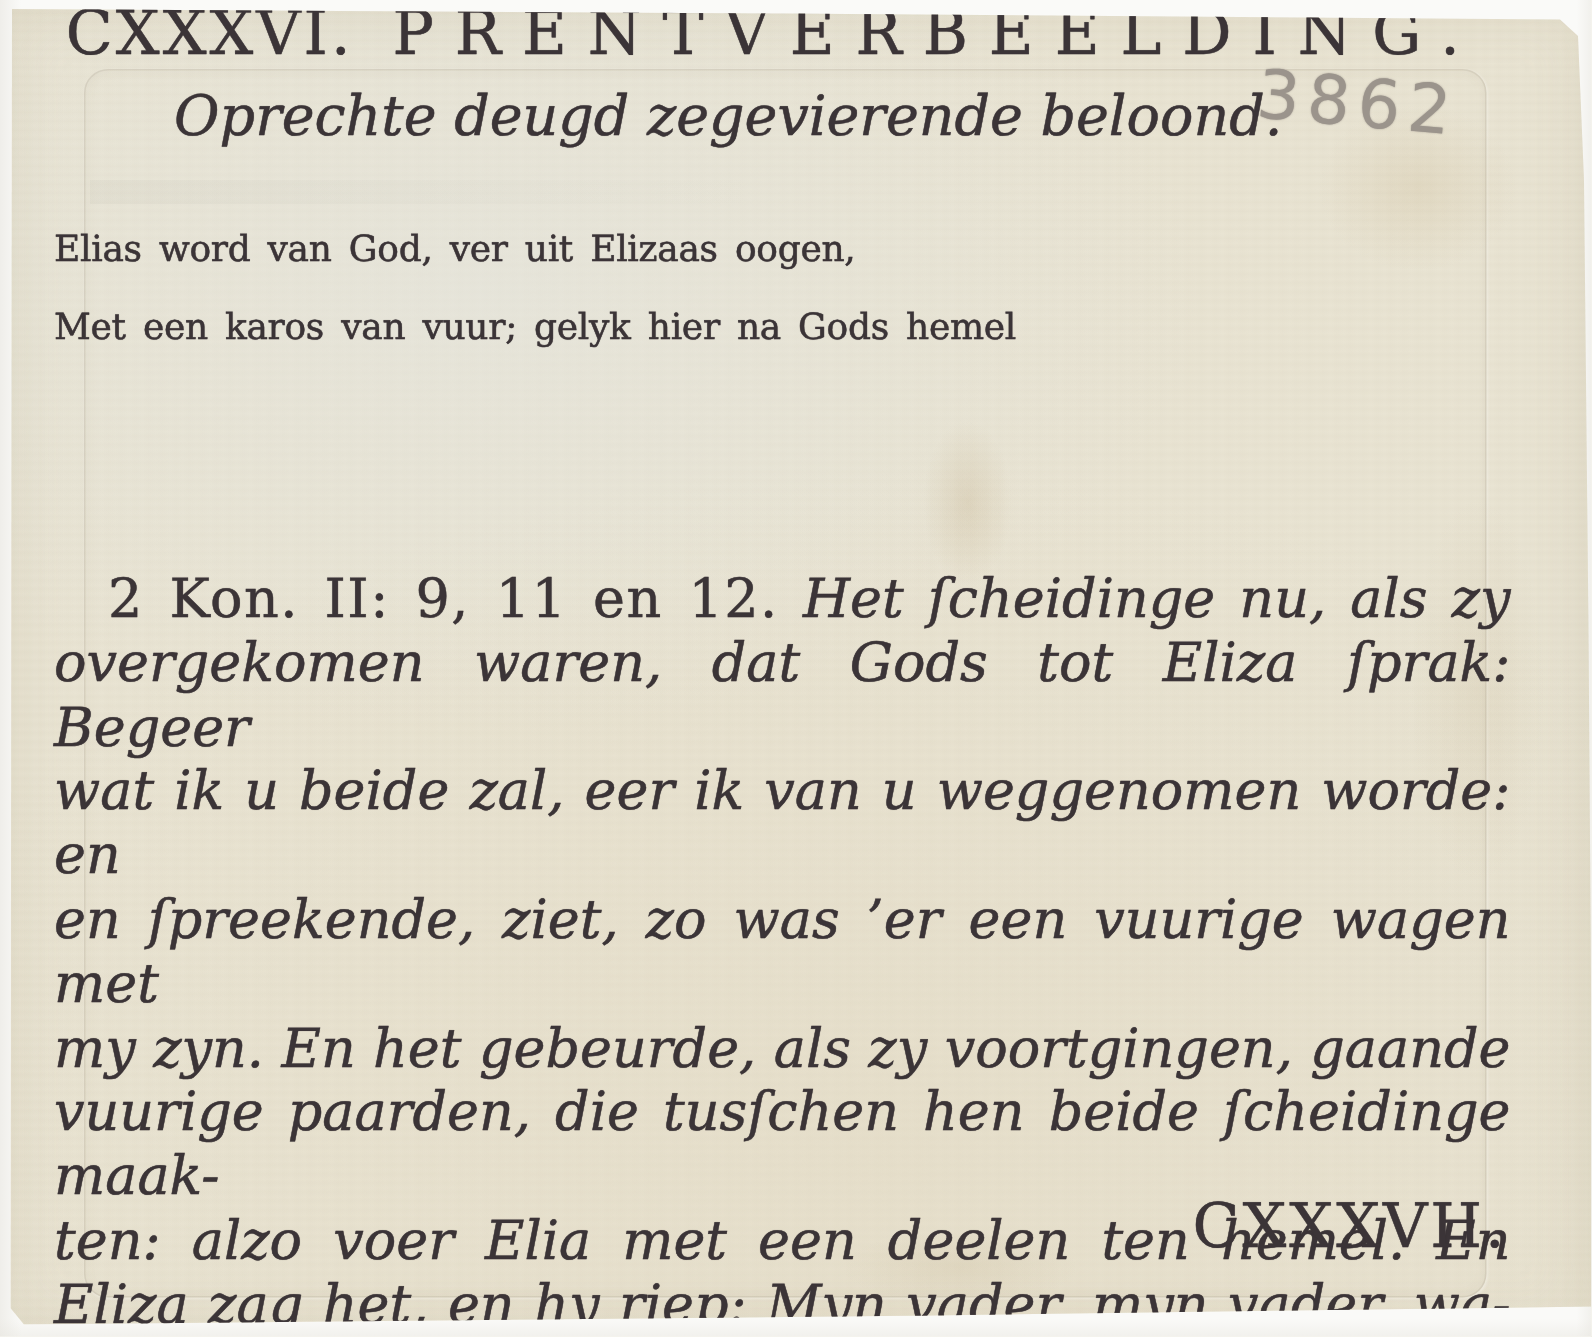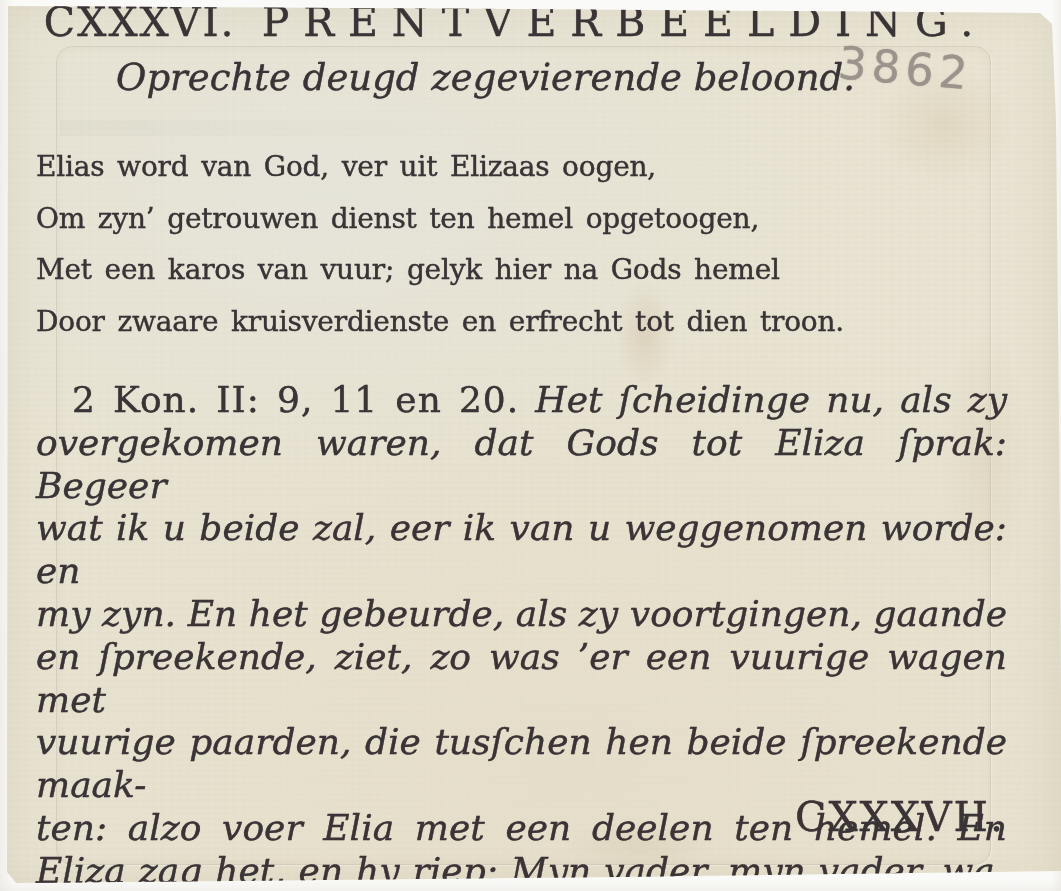--- a/index.html
+++ b/index.html
@@ -94,21 +94,21 @@
     font-family: "DejaVu Sans", sans-serif;
     font-size: 45px;
     letter-spacing: 5px;
     color: #9b948c;
     transform: rotate(5deg);
     text-shadow: 0 0 1.2px rgba(140,133,125,0.8);
   }
   .poem {
     position: absolute;
     left: 36px; right: 56px; top: 141px;
-    font-size: 28px;
+    font-size: 24px;
     letter-spacing: -0.2px;
     line-height: 51.5px;
     word-spacing: 4px;
   }
   .scripture {
     position: absolute;
     left: 36px; right: 54px; top: 379px;
     font-size: 36px;
     font-style: italic;
     line-height: 42.8px;
@@ -146,32 +146,30 @@
     <div class="header-line ink">
       <span class="plate-no">CXXXVI.</span><span class="plate-title">PRENTVERBEELDING.</span>
     </div>
 
     <div class="subtitle-line ink">Oprechte deugd zegevierende beloond.</div>
 
     <div class="pencil">3862</div>
 
     <div class="poem ink">
       <div class="p-line">Elias word van God, ver uit Elizaas oogen,</div>
-      <div class="p-line">Om zyn’ getrouwen dienst ten hemel opgetoogen,</div>
       <div class="p-line">Met een karos van vuur; gelyk hier na Gods hemel</div>
-      <div class="p-line">Door zwaare kruisverdienste en erfrecht tot dien troon.</div>
     </div>
 
     <div class="scripture ink">
-      <div class="s-line first"><span class="ref">2 Kon. II: 9, 11 en 20.</span> <span>Het ſcheidinge nu, als zy</span></div>
+      <div class="s-line first"><span class="ref">2 Kon. II: 9, 11 en 12.</span> <span>Het ſcheidinge nu, als zy</span></div>
       <div class="s-line">overgekomen waren, dat Gods tot Eliza ſprak: Begeer</div>
       <div class="s-line">wat ik u beide zal, eer ik van u weggenomen worde: en</div>
+      <div class="s-line">en ſpreekende, ziet, zo was ’er een vuurige wagen met</div>
       <div class="s-line">my zyn.  En het gebeurde, als zy voortgingen, gaande</div>
-      <div class="s-line">en ſpreekende, ziet, zo was ’er een vuurige wagen met</div>
-      <div class="s-line">vuurige paarden, die tusſchen hen beide ſpreekende maak-</div>
+      <div class="s-line">vuurige paarden, die tusſchen hen beide ſcheidinge maak-</div>
       <div class="s-line">ten: alzo voer Elia met een deelen ten hemel.  En</div>
       <div class="s-line">Eliza zag het, en hy riep: Myn vader, myn vader, wa-</div>
 
     </div>
 
     <div class="footer-line ink">CXXXVII.</div>
   </div>
 </div>
 
 </body></html>

